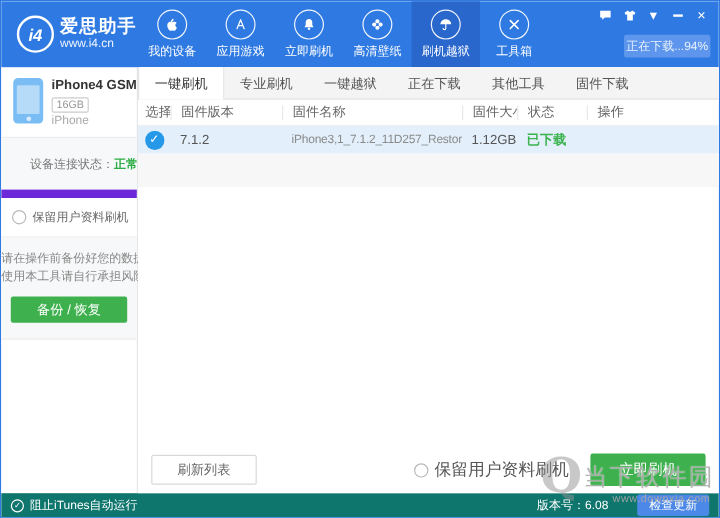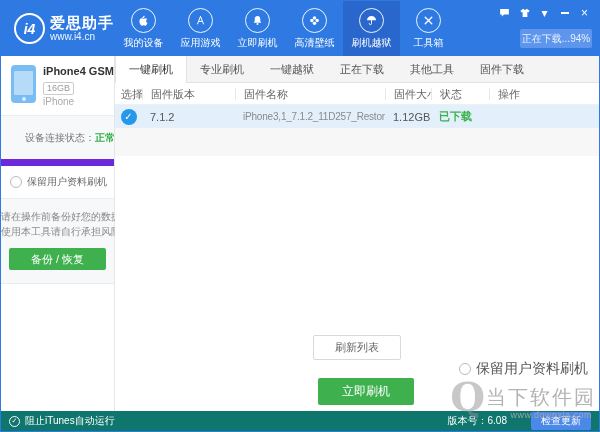--- a/index.html
+++ b/index.html
@@ -55,21 +55,21 @@
   .c3{width:46px;flex:0 0 46px;} .c4{width:58px;flex:0 0 58px;} .c5{flex:1 1 auto;}
   .table-row { display:flex; height:23px; flex:0 0 23px; align-items:center; font-size:11px; color:#555; cursor:pointer; }
   .table-row.selected { background:#e3f0fc; }
   .td { padding-left:8px; white-space:nowrap; overflow:hidden; }
   .td.center { display:flex; justify-content:center; padding-left:0; }
   .check-circle { width:16px; height:16px; border-radius:50%; background:#2598e8; color:#fff; font-size:10px; display:flex; align-items:center; justify-content:center; cursor:pointer; }
   .fname { font-size:10px; color:#8a8a8a; letter-spacing:-.2px; }
   .status-dl { color:#3db34f; font-weight:bold; }
   .row-empty { height:28px; flex:0 0 28px; background:#f7f7f7; }
 
-  .actions { position:absolute; left:0; right:0; bottom:6px; display:flex; align-items:center; padding:0 11px;flex-direction:column; }
+  .actions { position:absolute; left:0; right:0; bottom:6px; display:flex; align-items:center; padding:0 11px; }
   .refresh-btn { width:88px; height:25px; background:#fff; border:1px solid #d9d9d9; font-size:11px; color:#666; display:flex; align-items:center; justify-content:center; border-radius:2px; cursor:pointer; }
   .keep-radio { margin-left:auto; display:flex; align-items:center; gap:5px; font-size:14px; color:#555; cursor:pointer; white-space:nowrap; }
   .flash-btn { margin-left:18px; width:96px; height:27px; background:#3eb14e; color:#fff; font-size:12px; display:flex; align-items:center; justify-content:center; border-radius:2px; cursor:pointer; }
 
   
   .statusbar { height:20px; flex:0 0 20px; background:#0f766e; display:flex; align-items:center; color:#fff; font-size:10px; padding:0 8px; }
   .block-itunes { display:flex; align-items:center; gap:5px; cursor:pointer; white-space:nowrap; }
   .check-circle-s { width:11px; height:11px; border:1px solid #fff; border-radius:50%; font-size:7px; display:flex; align-items:center; justify-content:center; flex:0 0 auto; }
   .version { margin-left:auto; margin-right:24px; white-space:nowrap; }
   .update-btn { background:#4c88e8; padding:2px 10px; border-radius:2px; cursor:pointer; white-space:nowrap; }

